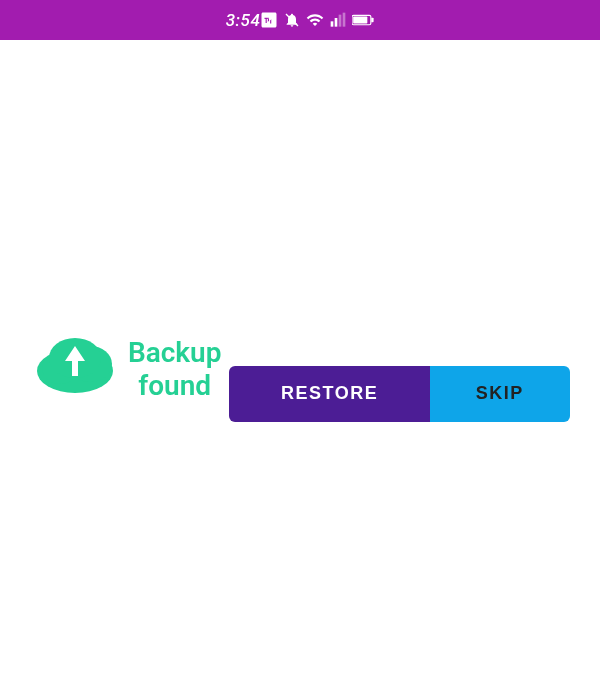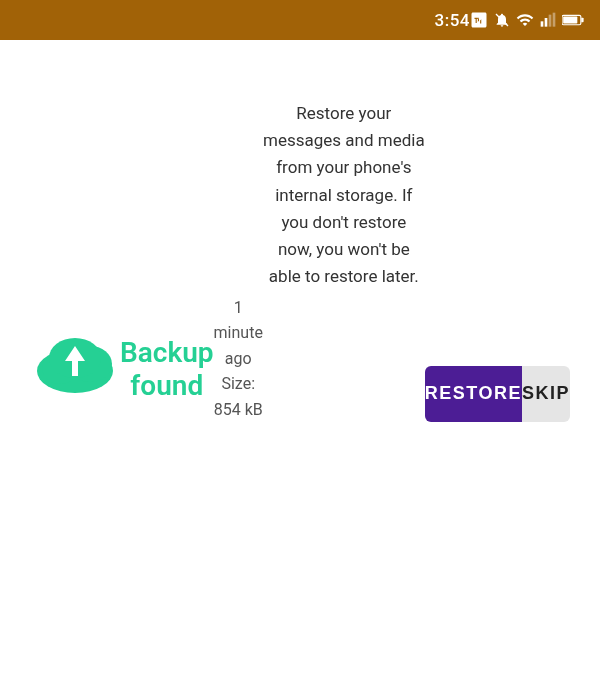--- a/index.html
+++ b/index.html
@@ -13,25 +13,26 @@
       height: 687px;
       font-family: 'Roboto', Arial, sans-serif;
       background: #fff;
       overflow: hidden;
     }
 
     
     .status-bar {
       width: 100%;
       height: 40px;
-      background: #a16207;
+      background: #a21caf;
       display: flex;
       align-items: center;
-      justify-content: flex-end;
+      justify-content: center;
       padding: 0 16px;
+      font-style: italic;
     }
 
     .status-time {
       color: #fff;
       font-size: 17px;
       font-weight: 500;
       letter-spacing: 0.5px;
     }
 
     .status-icons {
@@ -109,21 +110,21 @@
       font-size: 18px;
       font-weight: 700;
       letter-spacing: 1.5px;
       cursor: pointer;
       text-transform: uppercase;
     }
 
     .skip-button {
       flex: 0.7;
       height: 56px;
-      background: #e5e5e5;
+      background: #0ea5e9;
       border: none;
       border-radius: 0 6px 6px 0;
       color: #222;
       font-size: 18px;
       font-weight: 700;
       letter-spacing: 1.5px;
       cursor: pointer;
       text-transform: uppercase;
     }
   </style>
@@ -170,25 +171,20 @@
       <ellipse cx="30" cy="42" rx="18" ry="16" fill="#25d094"></ellipse>
       <ellipse cx="60" cy="38" rx="22" ry="18" fill="#25d094"></ellipse>
       <ellipse cx="45" cy="32" rx="26" ry="20" fill="#25d094"></ellipse>
 
       <polygon points="45,20 35,35 42,35 42,50 48,50 48,35 55,35" fill="white"></polygon>
     </svg>
   </div>
 
   <h1 class="backup-title">Backup found</h1>
 
-  <div class="backup-info">
-    <div>1 minute ago</div>
-    <div>Size: 854 kB</div>
-  </div>
 
-  <p class="backup-description">Restore your messages and media from your phone's internal storage. If you don't restore now, you won't be able to restore later.</p>
 
   <div class="buttons-row">
     <button class="restore-button">RESTORE</button>
     <button class="skip-button">SKIP</button>
   </div>
 
 </div>
 
 </body></html>

